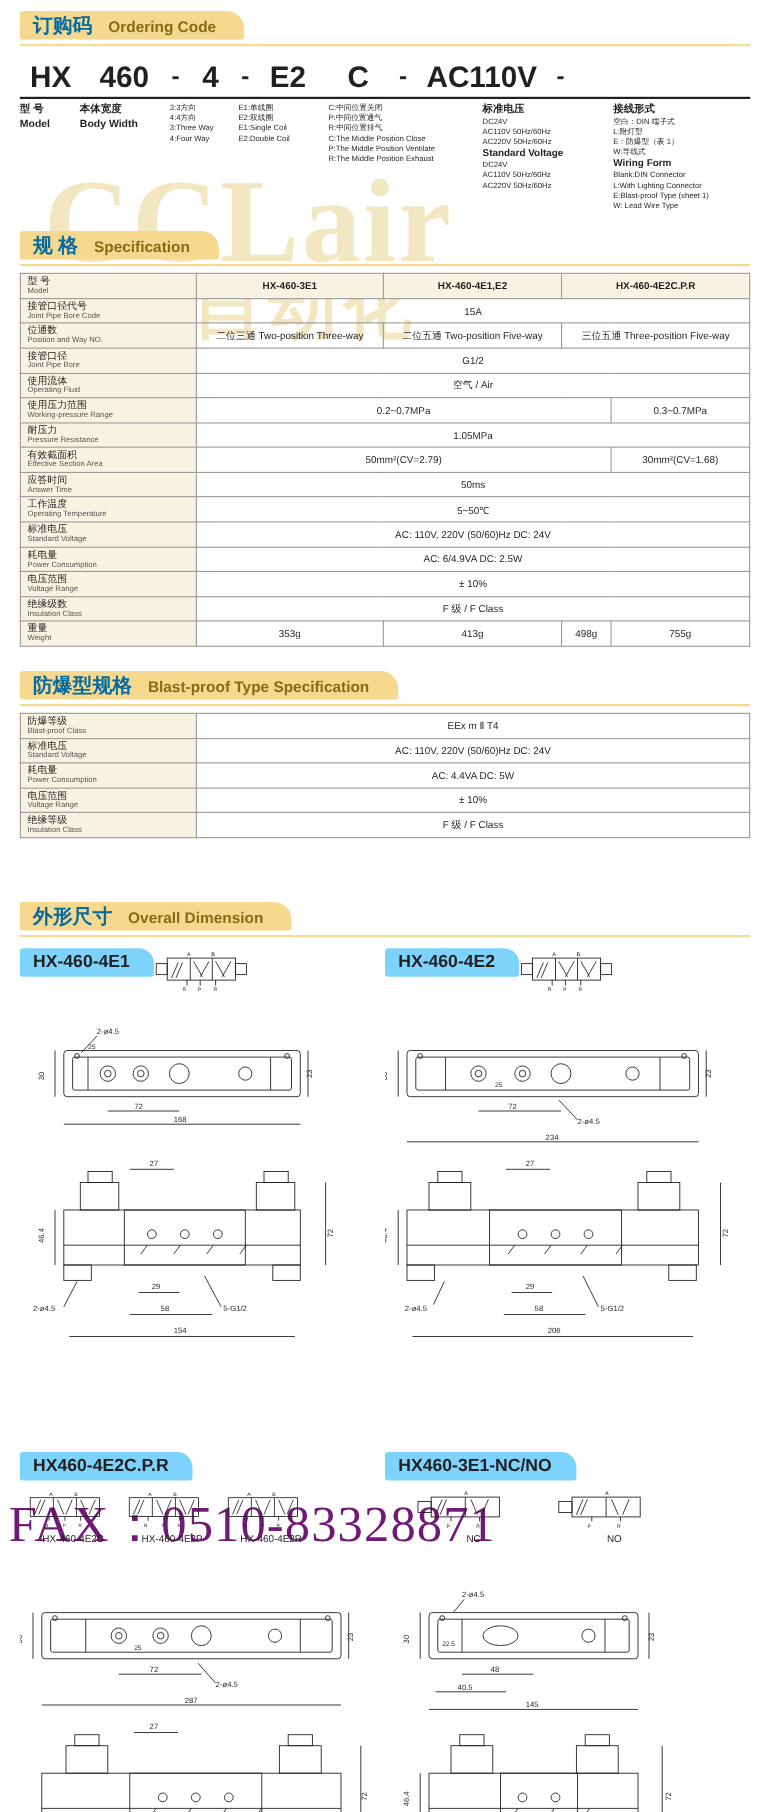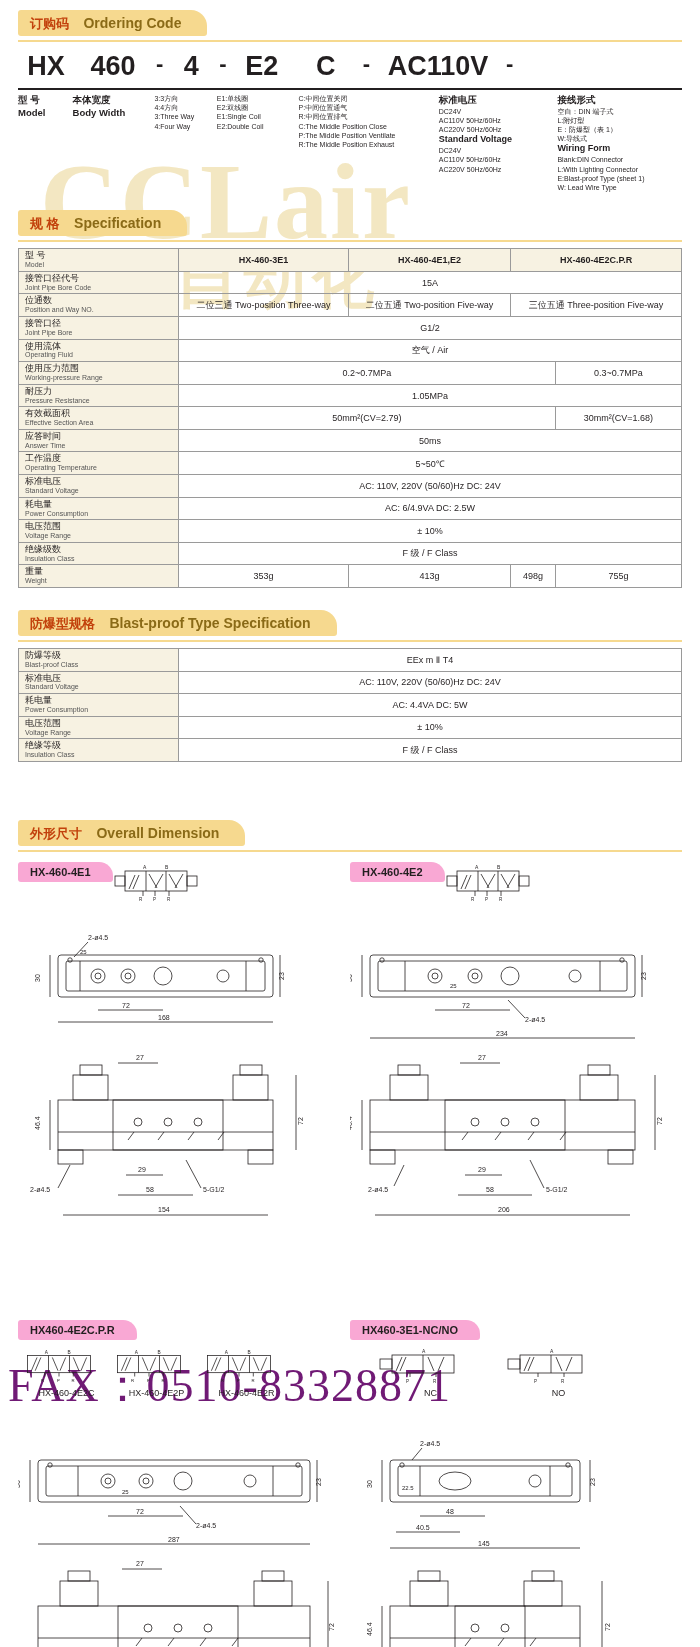--- a/index.html
+++ b/index.html
@@ -41,27 +41,27 @@
   
   .sec-head { position:relative; height:30px; margin:0 18px; }
   .sec-tab {
     display:inline-block; position:relative; height:26px;
     background:#f6d98f;
     border-radius:3px 16px 3px 3px;
     padding:0 26px 0 12px;
     line-height:26px;
     white-space:nowrap;
   }
-  .sec-tab .cn { font-size:13px; font-weight:bold; color:#c2410c; }
+  .sec-tab .cn { font-size:18px; font-weight:bold; color:#0369a1; }
   .sec-tab .en { font-size:14px; color:#8a6a17; margin-left:10px; font-weight:bold;}
   .sec-rule { border-bottom:2px solid #f6d98f; margin:0 18px 0 18px; }
 
   
   .order-box { margin:4px 18px 0 18px; position:relative; z-index:2;}
-  .order-row { display:flex; align-items:center; }
+  .order-row { display:flex; align-items:flex-end; }
   .oc-item { text-align:center; }
   .oc-code {
     font-size:27px; font-weight:bold; letter-spacing:0px;
     font-family:"Liberation Sans", sans-serif;
   }
   .oc-dash { font-size:22px; font-weight:bold; padding:0 4px 4px 4px; }
   .order-underline { border-bottom:2px solid #231f20; margin-top:2px; }
   .order-desc { display:flex; margin-top:4px; }
   .od-col { font-size:7px; line-height:1.32; padding-right:6px; }
   .od-col .t-cn { font-size:9.5px; font-weight:bold; display:block; }
@@ -83,22 +83,22 @@
   }
   .lab .cn { font-size:9px; display:block; line-height:1.1; }
   .lab .en { font-size:7px; display:block; color:#555; line-height:1.1; }
   td.hdr-model { background:#f7f2e2; font-weight:bold; }
 
   
   .dim-wrap { position:relative; z-index:2; margin:10px 18px 0 18px; }
   .dim-grid { display:flex; flex-wrap:wrap; }
   .dim-cell { width:332px; }
   .model-tab {
-    display:inline-block; background:#f9a8d4; border-radius:3px 14px 3px 3px;
-    padding:4px 22px 4px 12px; font-size:11px; font-weight:bold; color:#231f20;
+    display:inline-block; background:#7dd3fc; border-radius:3px 14px 3px 3px;
+    padding:4px 22px 4px 12px; font-size:16px; font-weight:bold; color:#231f20;
   }
   .sym-row { display:flex; align-items:flex-start; gap:8px; margin-top:6px;}
   .sym-cap { font-size:9px; text-align:center; margin-top:2px;margin-left:15px;}
   .draw { margin-top:6px; }
 
   
   svg { display:block; }
 </style>
 </head>
 <body>

